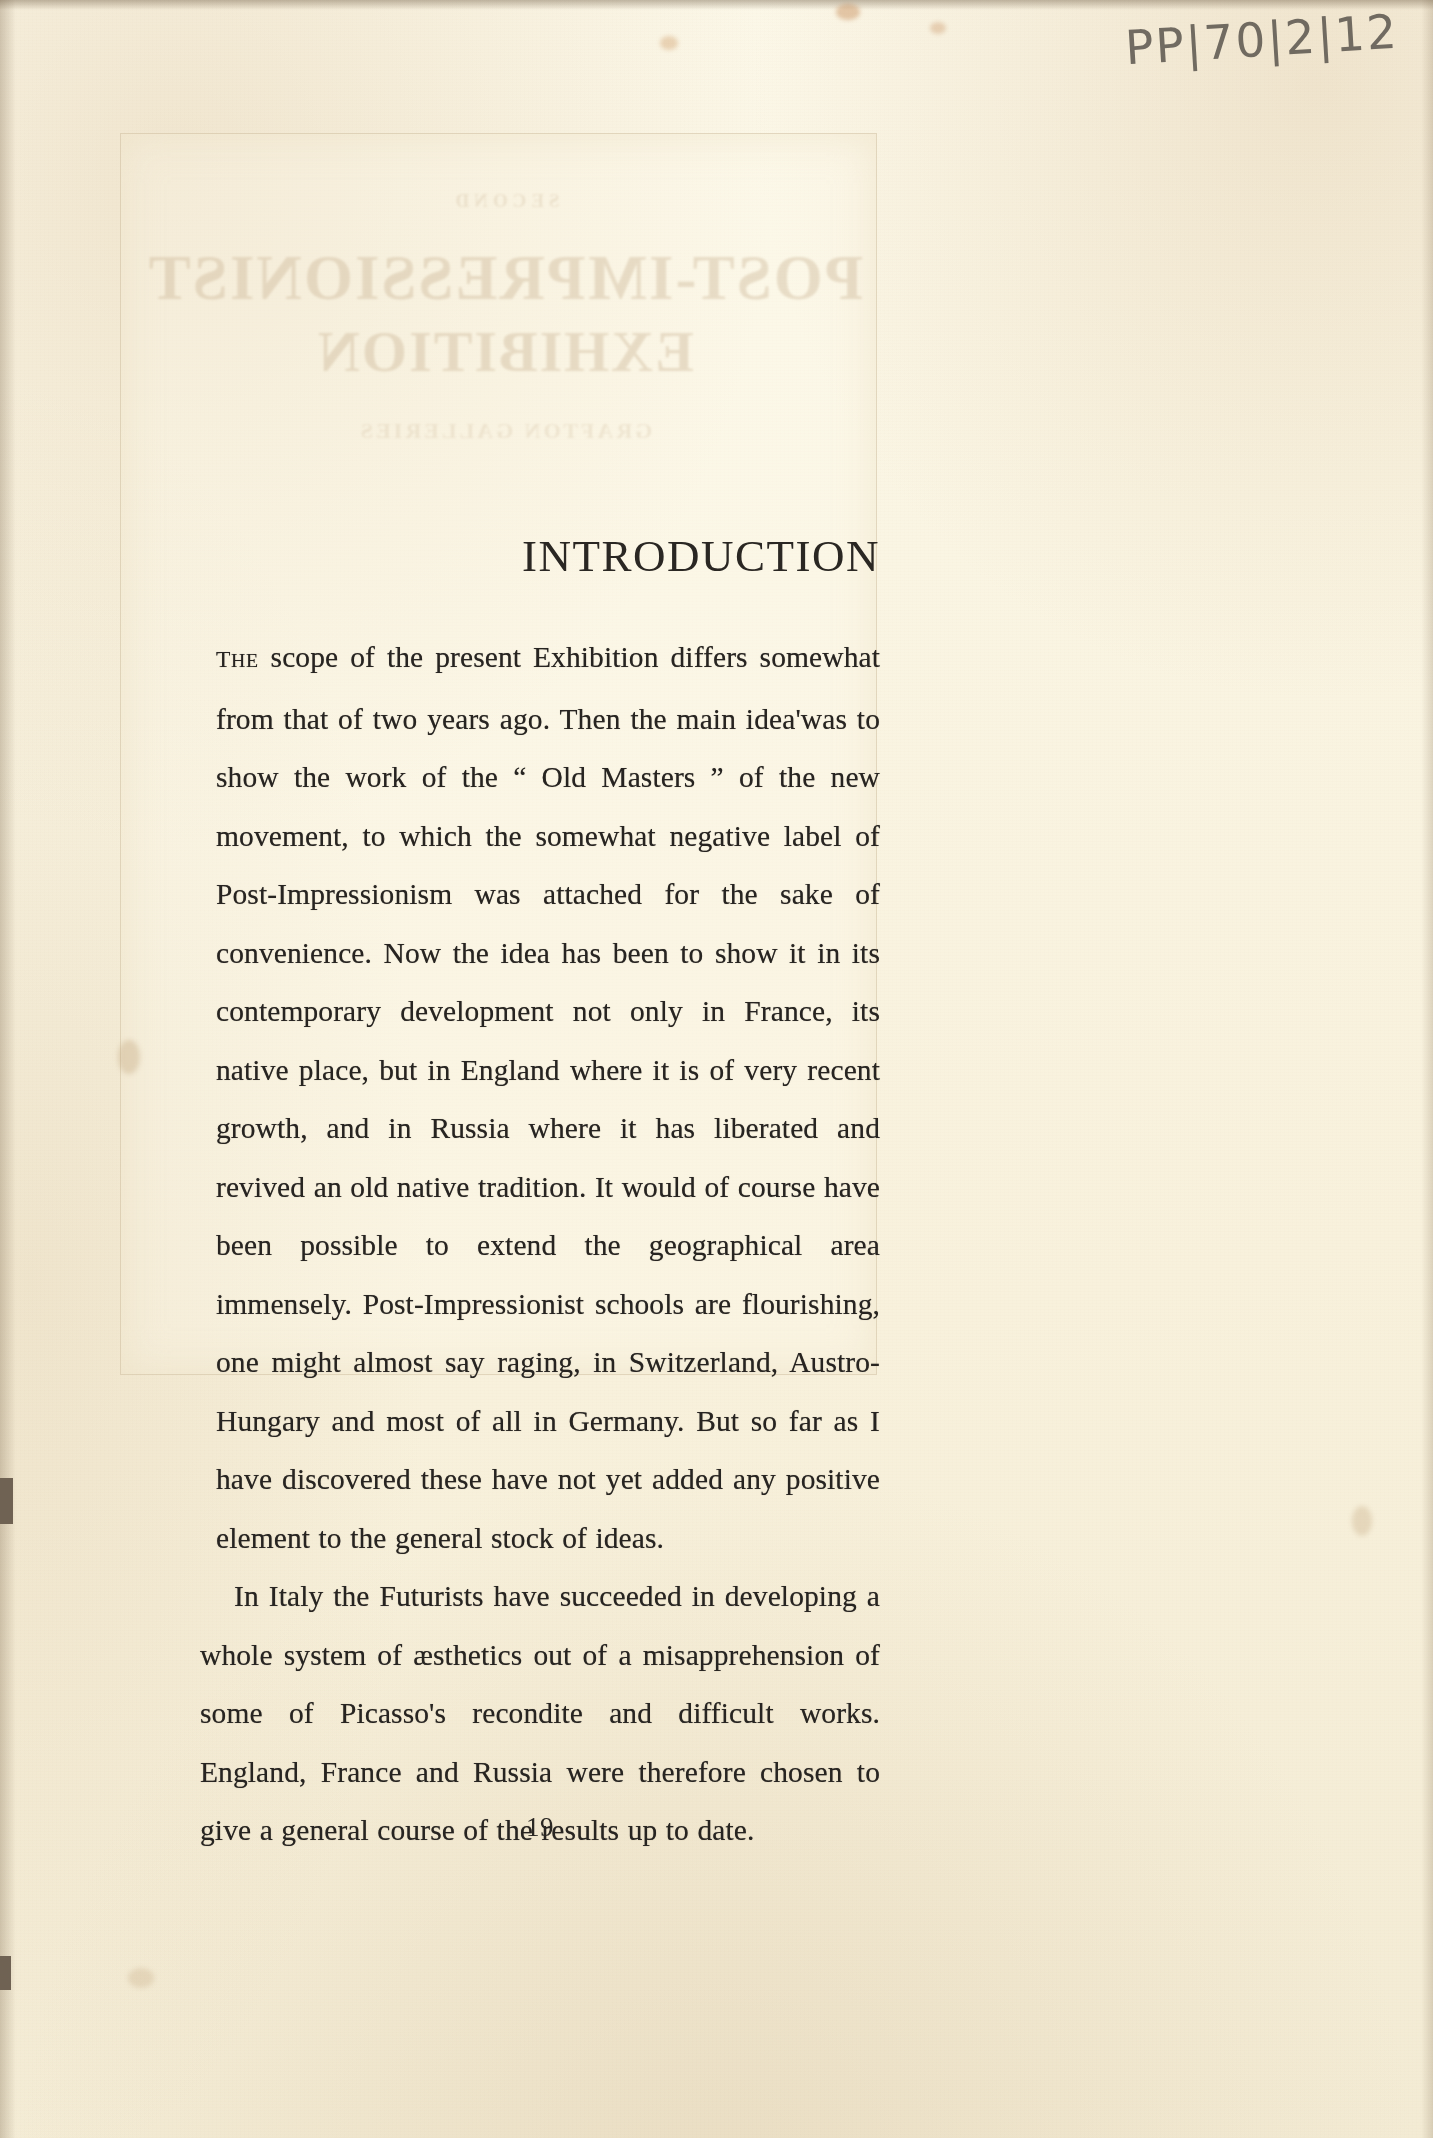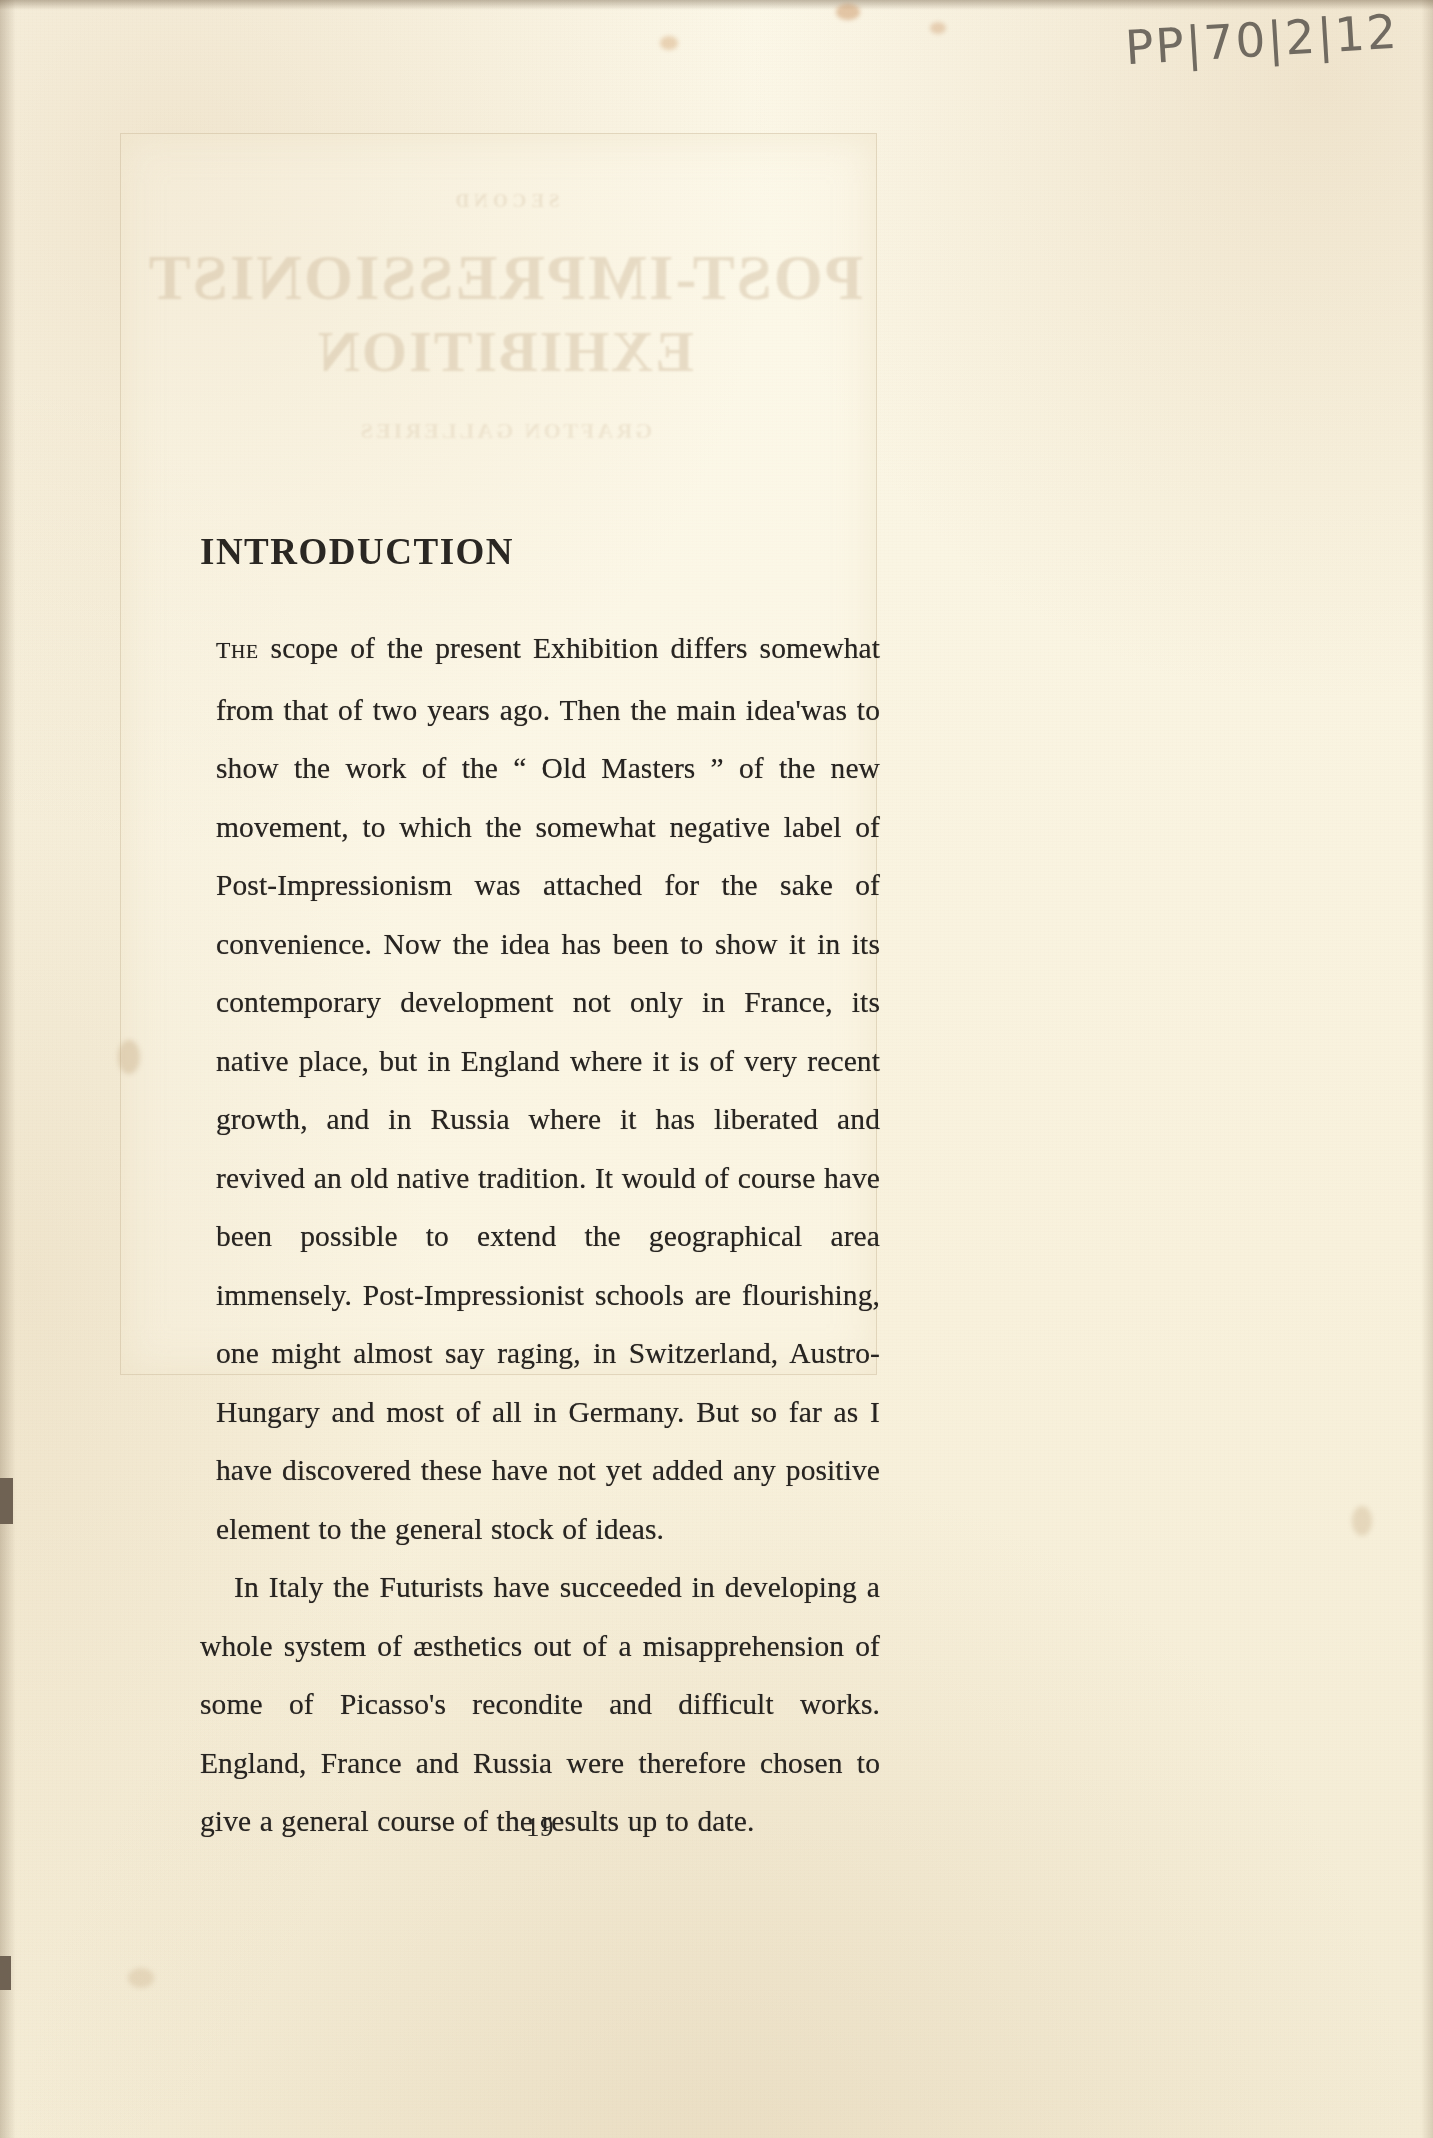--- a/index.html
+++ b/index.html
@@ -90,23 +90,23 @@
   
   .textblock {
     position: absolute;
     left: 200px;
     top: 530px;
     width: 680px;
   }
 
   h1.heading {
     margin: 0 0 46px 0;
-    text-align: left;
-    font-size: 37px;
-    font-weight: bold;
+    text-align: right;
+    font-size: 45px;
+    font-weight: normal;
     letter-spacing: 1.5px;
     color: #2a2723;
     font-family: "Liberation Serif", "DejaVu Serif", serif;
   }
 
   p.para {
     margin: 0;
     text-align: justify;
     text-align-last: left;
     font-size: 29.5px;

